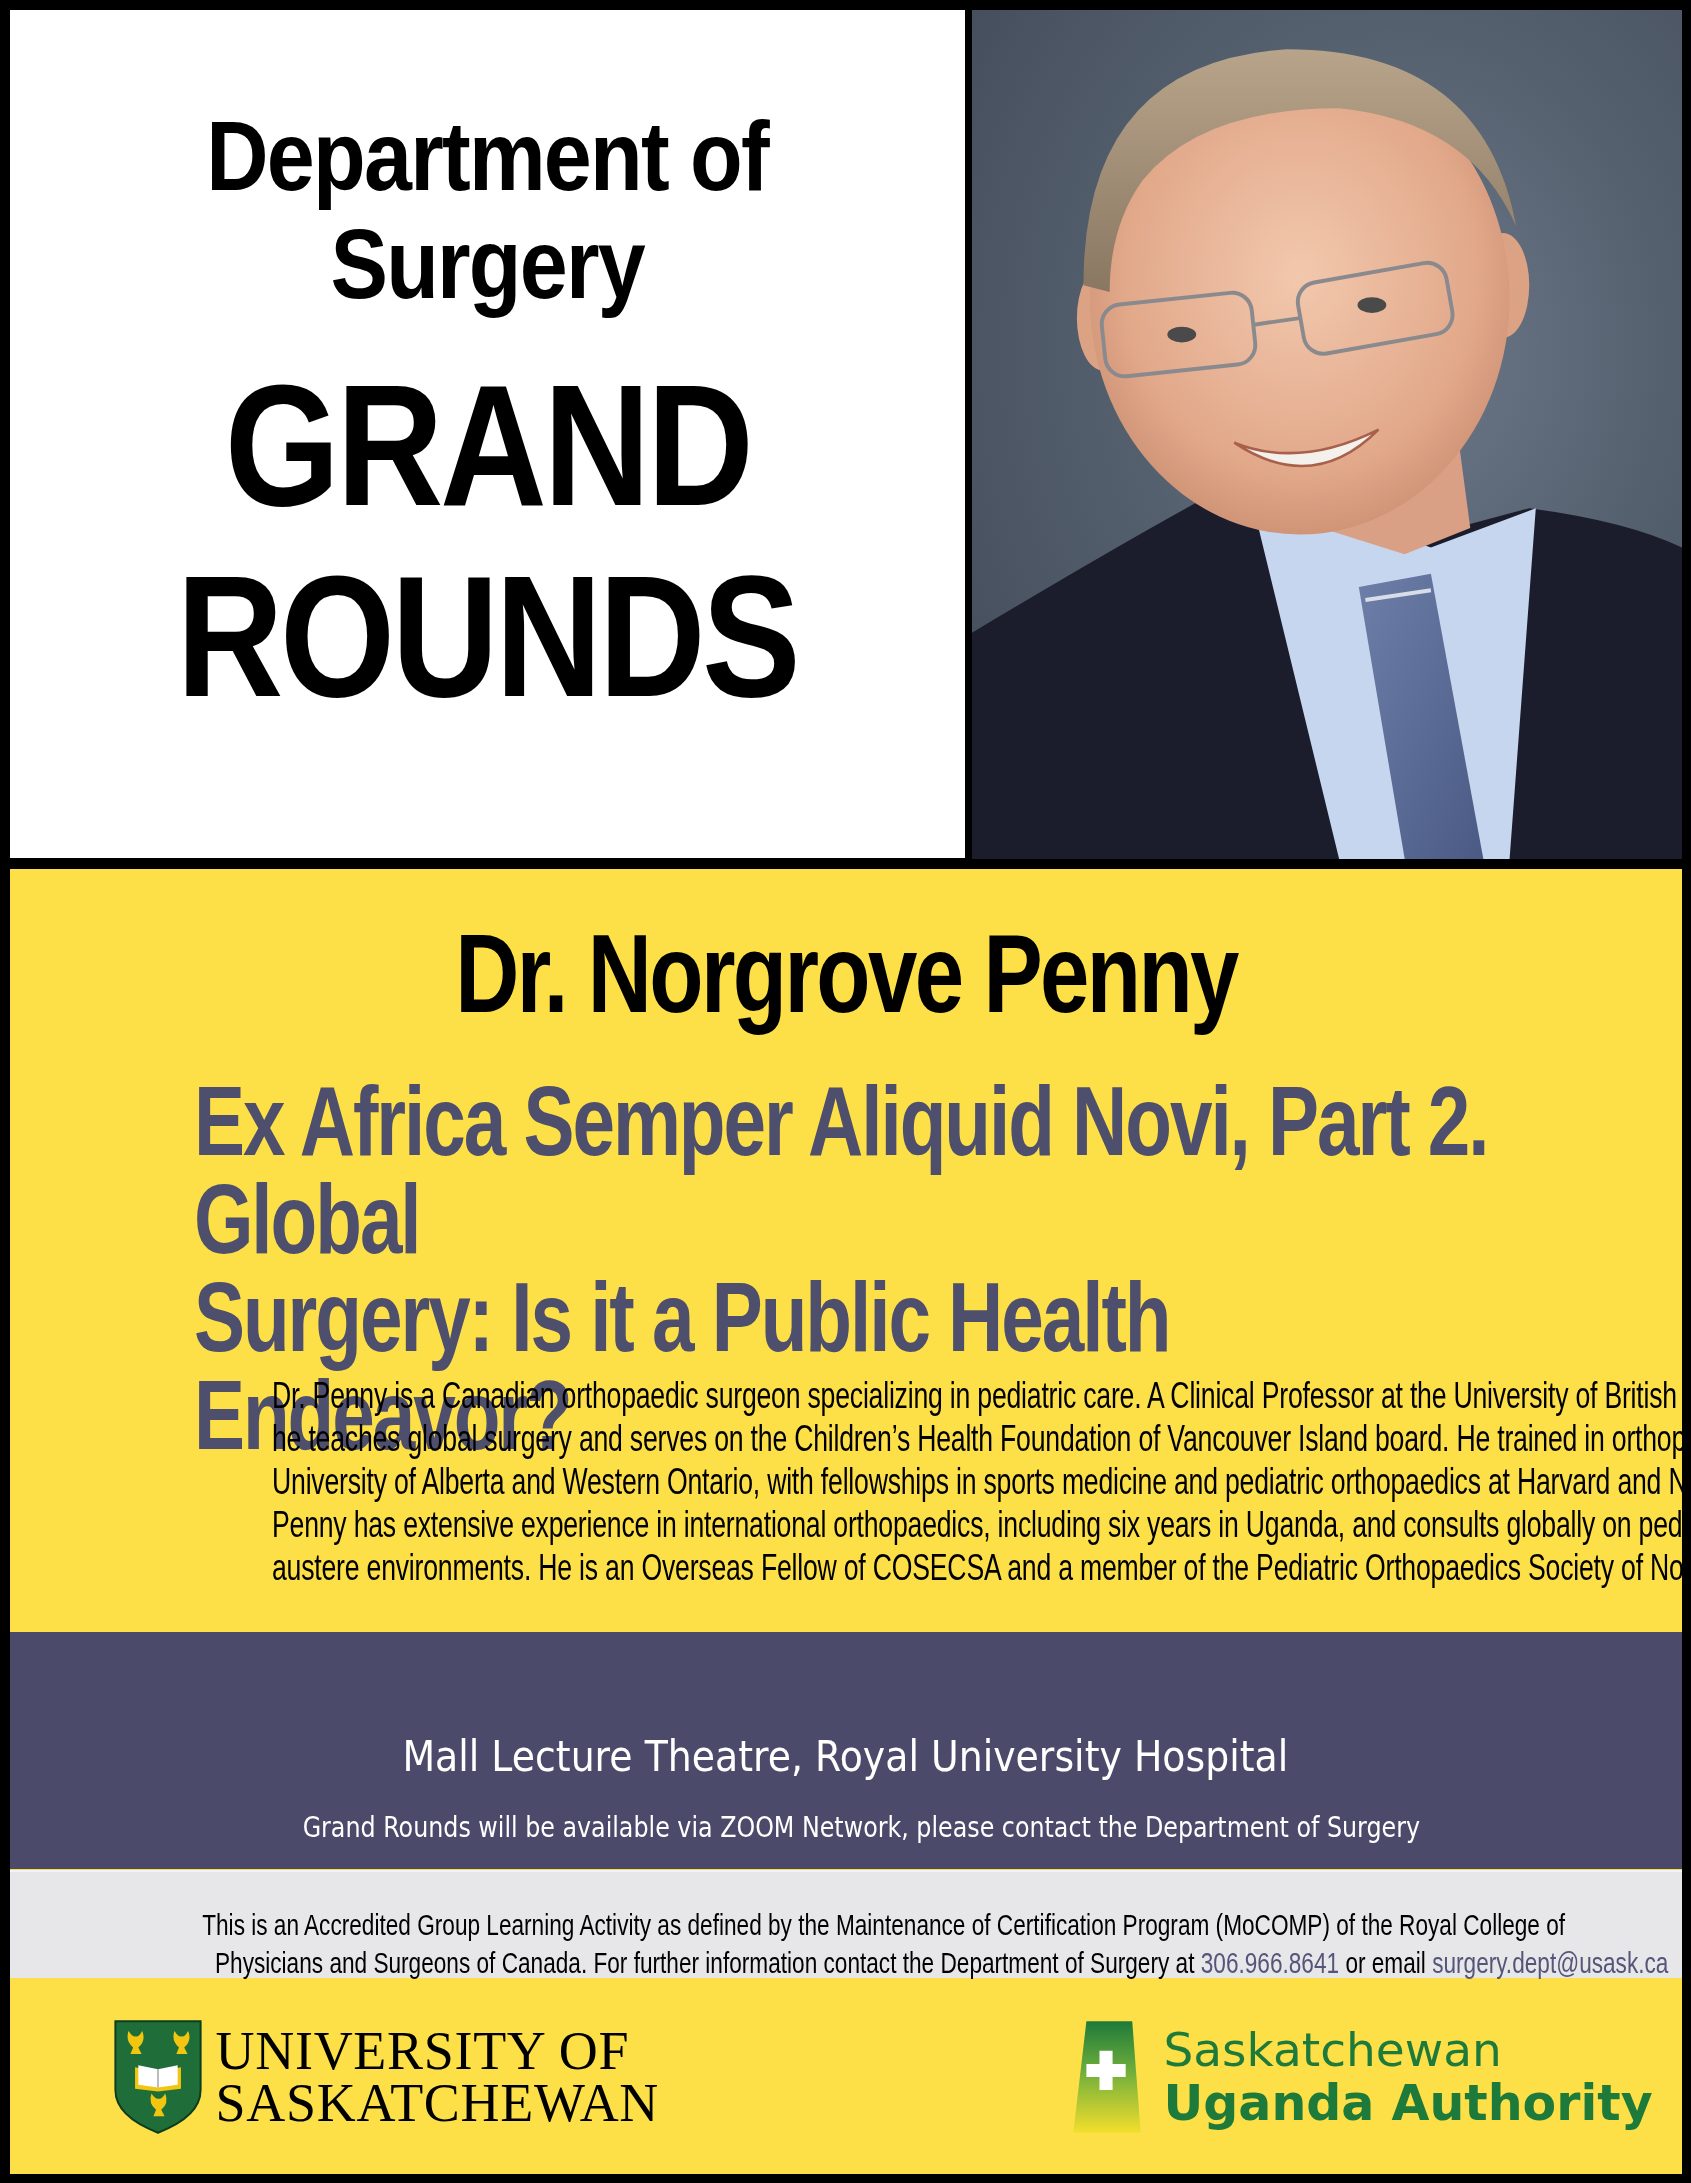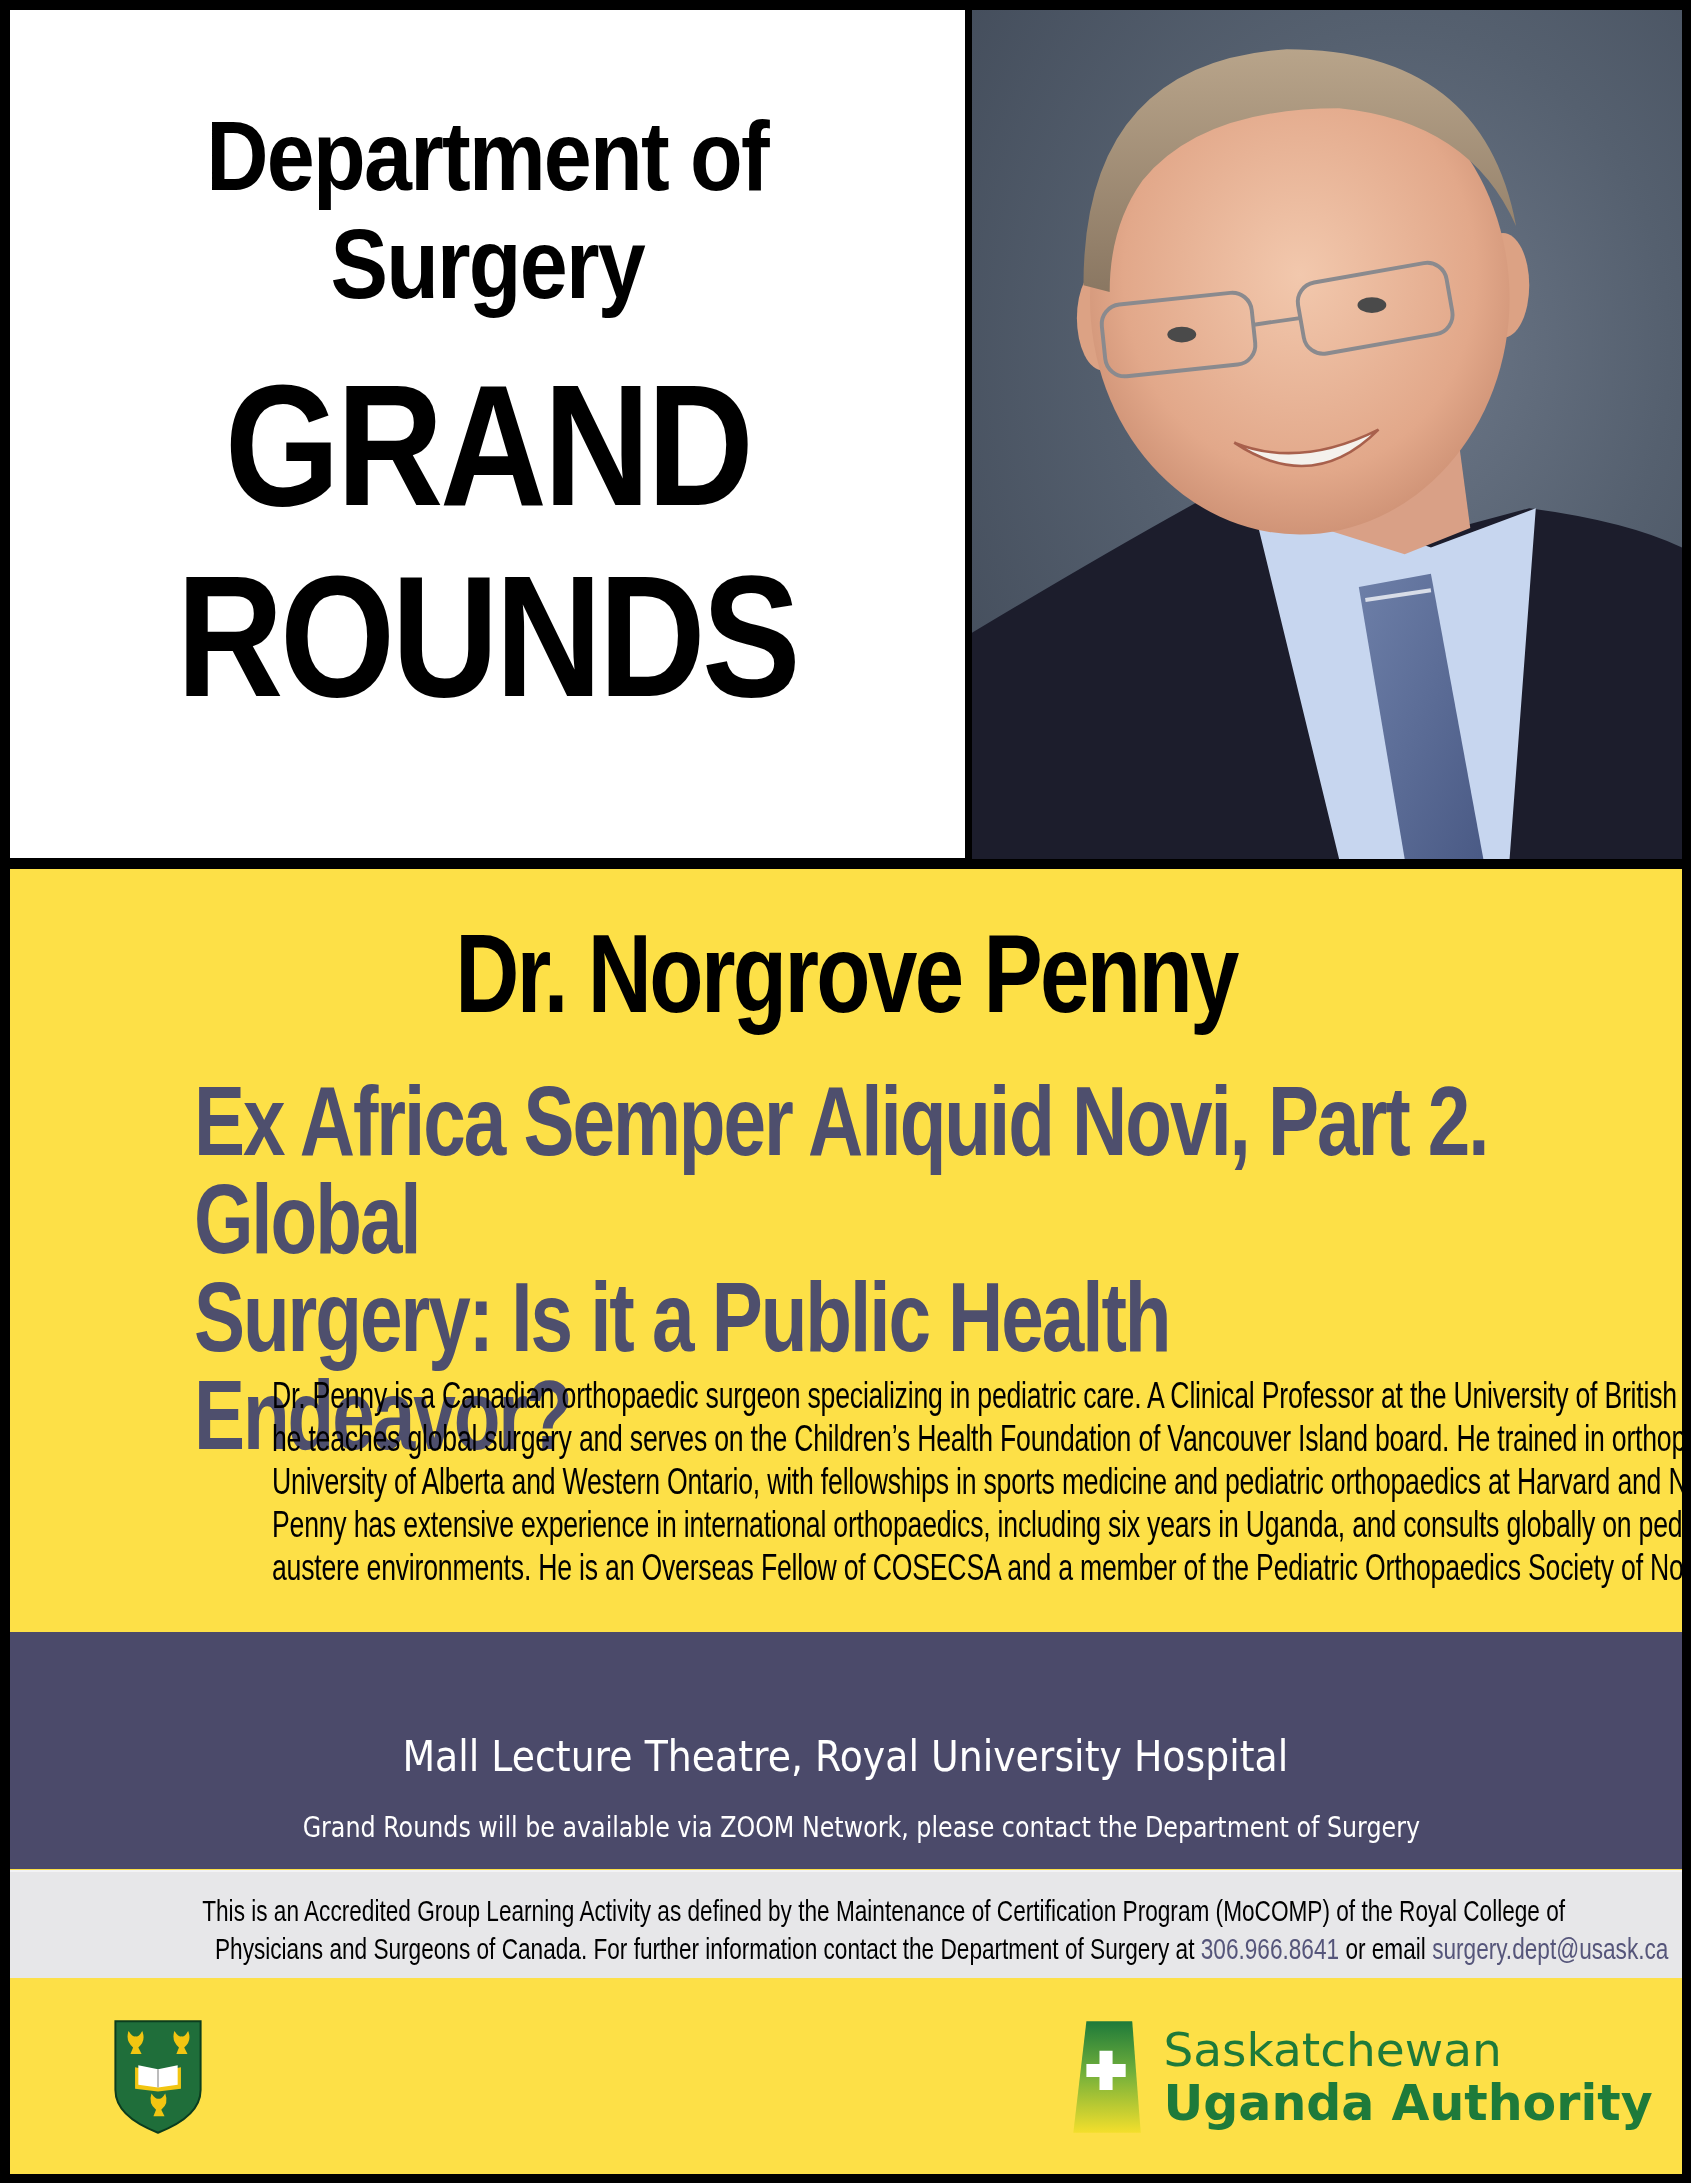--- a/index.html
+++ b/index.html
@@ -76,21 +76,21 @@
     position: absolute; left: 16px; top: 176px; width: 100%;
     font-family: "DejaVu Sans", sans-serif; font-size: 29px; line-height: 39px;
   }
   .zoom-line .inner { display: inline-block; transform: scaleX(0.82); white-space: nowrap; }
 
   
   .accred {
     position: absolute; left: 0; top: 1001px; width: 1672px; height: 108px; background: #e7e7e9;
     border-top: 2.6px solid #f3f3f5;
     font-family: "Liberation Sans", sans-serif; font-size: 29px; line-height: 38px; color: #000;
-    text-align: center; padding-top: 20px;
+    text-align: center; padding-top: 34px;
   }
   .accred .row { display: block; white-space: nowrap; }
   .accred .row .inner { display: inline-block; transform: scaleX(0.78); }
   .accred .link { color: #55557a; }
 
   
   .logos { position: absolute; left: 0; top: 1109px; width: 1672px; height: 195px; }
   .usask { position: absolute; left: 102px; top: 36px; height: 125px; display: flex; align-items: center; }
   .usask svg { width: 92px; height: 118px; }
   .usask-text {
@@ -200,20 +200,24 @@
           <path d="M5 5 L135 5 L135 110 Q135 150 70 175 Q5 150 5 110 Z" fill="#1f6e3a" stroke="#0b3d1e" stroke-width="3"></path>
           <g fill="#f2c511">
             <path d="M25 20 Q20 35 32 45 L28 55 L45 55 L40 45 Q52 35 46 20 Q40 30 36 28 Q32 30 25 20Z"></path>
             <path d="M95 20 Q90 35 102 45 L98 55 L115 55 L110 45 Q122 35 116 20 Q110 30 106 28 Q102 30 95 20Z"></path>
             <path d="M60 115 Q55 130 67 140 L63 150 L80 150 L75 140 Q87 130 81 115 Q75 125 71 123 Q67 125 60 115Z"></path>
             <path d="M35 75 L70 82 L105 75 L105 108 L70 112 L35 108 Z"></path>
           </g>
           <path d="M40 72 L70 78 L100 72 L100 102 L70 106 L40 102 Z" fill="#ffffff"></path>
           <path d="M70 78 L70 106" stroke="#999" stroke-width="2"></path>
         </svg>
+        <div class="usask-text">
+          <div>UNIVERSITY OF</div>
+          <div>SASKATCHEWAN</div>
+        </div>
       </div>
 
       <div class="sha">
         <svg viewBox="0 0 110 180">
           <defs>
             <linearGradient id="shaGrad" x1="0" y1="0" x2="0" y2="1">
               <stop offset="0%" stop-color="#1e7a3a"></stop>
               <stop offset="45%" stop-color="#6fae3b"></stop>
               <stop offset="100%" stop-color="#f3df2c"></stop>
             </linearGradient>

